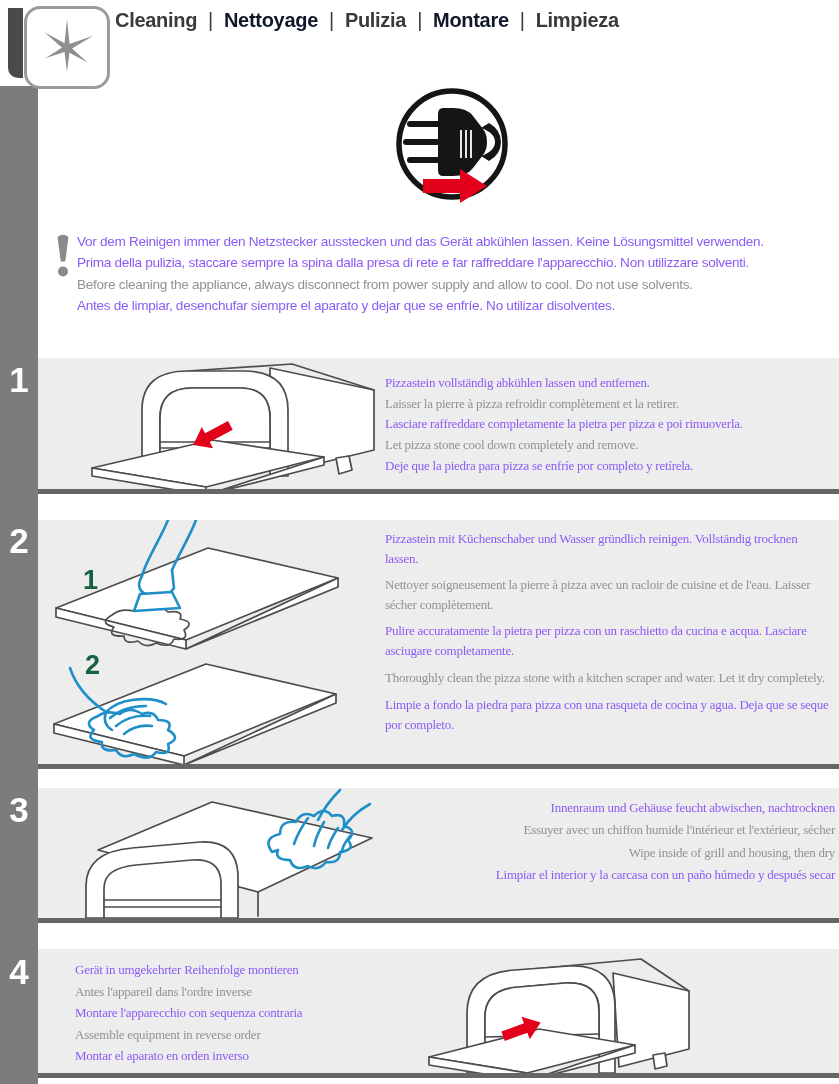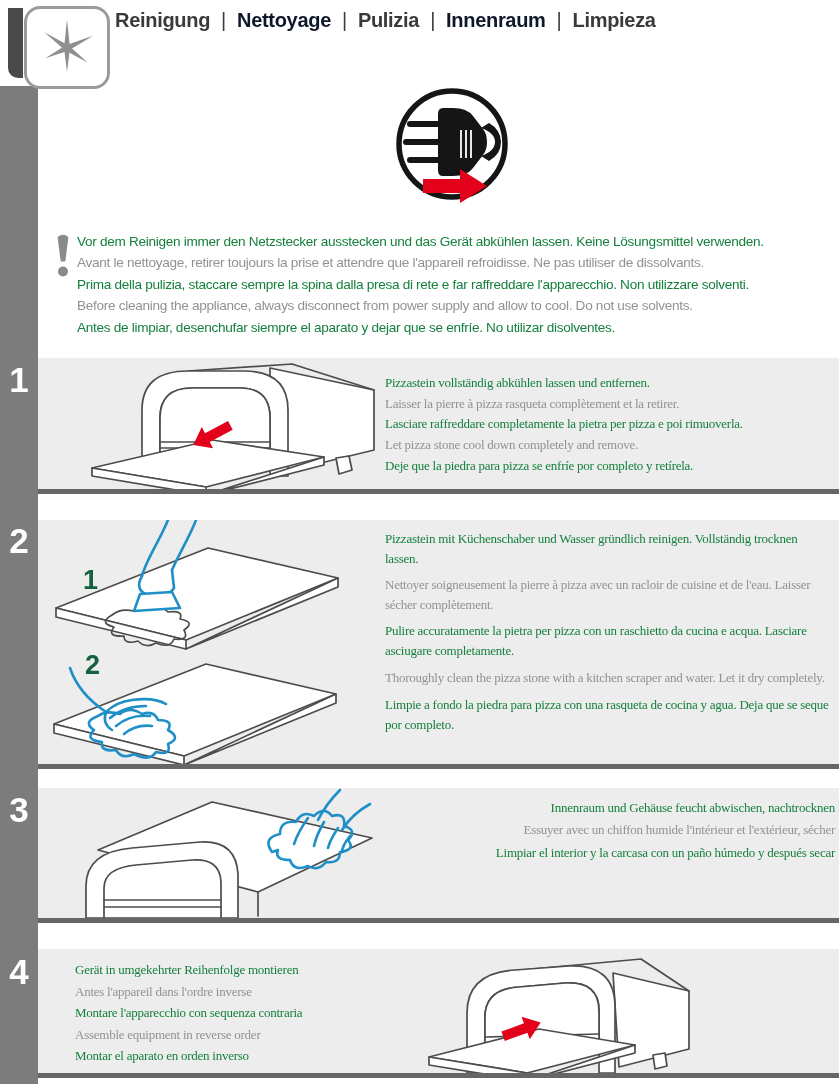--- a/index.html
+++ b/index.html
@@ -17,21 +17,21 @@
   
   .titles{position:absolute;left:115px;top:9px;font-size:20px;font-weight:bold;letter-spacing:-0.3px;white-space:nowrap;}
   .titles .sep{margin:0 11px;font-weight:500;color:#3c3c3c;}
   .t-dark{color:#3a3a3a}.t-gray{color:#0f172a}
   
   .plug-fig{position:absolute;left:393px;top:84px;width:118px;height:126px;}
   
   .warn-icon{position:absolute;left:53px;top:233px;}
   .warn-text{position:absolute;left:77px;top:231px;width:760px;font-size:13.6px;line-height:21.4px;letter-spacing:-0.3px;}
   .warn-text p{margin:0;white-space:nowrap;}
-  .dark{color:#15803d}.gray{color:#929292}
+  .dark{color:#8b5cf6}.gray{color:#929292}
   
   .band{position:absolute;left:38px;width:801px;background:#ededed;border-bottom:5px solid #666;overflow:hidden;}
   .b1{top:358px;height:131px}
   .b2{top:520px;height:244px}
   .b3{top:788px;height:130px}
   .b4{top:949px;height:124px}
   .fig{position:absolute;left:2px;top:0;}
   .fig4{position:absolute;left:385px;top:0;}
   .step-text{position:absolute;font-size:13px;letter-spacing:-0.25px;font-family:Liberation Serif, serif;}
   .tx1{left:347px;top:15px;width:450px;line-height:20.7px;}
@@ -64,21 +64,21 @@
     <svg width="60" height="64" viewBox="0 0 100 104">
       <g fill="#8f8f8f" transform="translate(50,52)">
         <polygon points="0,-48 5,0 0,40 -5,0"></polygon>
         <polygon points="0,-48 5,0 0,40 -5,0" transform="rotate(65)"></polygon>
         <polygon points="0,-42 5,0 0,46 -5,0" transform="rotate(125)"></polygon>
       </g>
     </svg>
   </div>
 
   <h1 class="titles" style="margin:0;">
-    <span class="t-dark">Reinigung</span><span class="sep">|</span><span class="t-gray">Nettoyage</span><span class="sep">|</span><span class="t-dark">Pulizia</span><span class="sep">|</span><span class="t-gray">Innenraum</span><span class="sep">|</span><span class="t-dark">Limpieza</span>
+    <span class="t-dark">Cleaning</span><span class="sep">|</span><span class="t-gray">Nettoyage</span><span class="sep">|</span><span class="t-dark">Pulizia</span><span class="sep">|</span><span class="t-gray">Montare</span><span class="sep">|</span><span class="t-dark">Limpieza</span>
   </h1>
 
   <div class="plug-fig">
     <svg width="118" height="126" viewBox="0 0 118 126">
       <circle cx="59" cy="60" r="53" fill="#fff" stroke="#151515" stroke-width="5.5"></circle>
       <line x1="17" y1="40" x2="50" y2="40" stroke="#151515" stroke-width="6" stroke-linecap="round"></line>
       <line x1="13" y1="58" x2="50" y2="58" stroke="#151515" stroke-width="6" stroke-linecap="round"></line>
       <line x1="17" y1="76" x2="50" y2="76" stroke="#151515" stroke-width="6" stroke-linecap="round"></line>
       <path d="M50 24 h10 q14 0 20 8 l10 13 q4 5 4 13 t-4 13 l-10 13 q-6 8 -20 8 h-10 q-5 0 -5 -6 v-56 q0 -6 5 -6 z" fill="#151515"></path>
       <path d="M88 44 q14 5 14 14 t-14 14 l8 5 q12 -7 12 -19 t-12 -19 z" fill="#151515"></path>
@@ -92,21 +92,20 @@
   </div>
 
   <div class="warn-icon">
     <svg width="20" height="46" viewBox="0 0 22 48">
       <path d="M5 3 q6 -5 12 0 l-3.5 27 h-5 z" fill="#8a8a8a"></path>
       <circle cx="11" cy="41" r="5.5" fill="#8a8a8a"></circle>
     </svg>
   </div>
   <div class="warn-text">
     <p class="dark">Vor dem Reinigen immer den Netzstecker ausstecken und das Gerät abkühlen lassen. Keine Lösungsmittel verwenden.</p>
-    <p class="gray">Avant le nettoyage, retirer toujours la prise et attendre que l'appareil refroidisse. Ne pas utiliser de dissolvants.</p>
     <p class="dark">Prima della pulizia, staccare sempre la spina dalla presa di rete e far raffreddare l'apparecchio. Non utilizzare solventi.</p>
     <p class="gray">Before cleaning the appliance, always disconnect from power supply and allow to cool. Do not use solvents.</p>
     <p class="dark">Antes de limpiar, desenchufar siempre el aparato y dejar que se enfríe. No utilizar disolventes.</p>
   </div>
 
   <section class="band b1">
     <svg class="fig" width="342" height="131" viewBox="0 0 342 131">
       <path class="art" d="M230 10 L334 32 L334 92 L248 113 L230 108 Z"></path>
       <path class="art-open" d="M148 13 L252 6 L334 32"></path>
       <path class="art" d="M296 100 l3 16 l13 -4 l-3 -14 z"></path>
@@ -118,21 +117,21 @@
       <circle class="art" cx="198" cy="98" r="6"></circle>
       <path class="art" d="M52 110 L172 82 L284 99 L166 129 Z"></path>
       <path class="art" d="M52 110 L52 118 L166 137 L166 129 Z"></path>
       <path class="art" d="M166 137 L284 107 L284 99 Z"></path>
       <g transform="translate(196,78) rotate(152)">
         <polygon points="0,7 26,7 26,0 42,12 26,24 26,17 0,17" fill="#e2001a"></polygon>
       </g>
     </svg>
     <div class="step-text tx1">
       <p class="dark">Pizzastein vollständig abkühlen lassen und entfernen.</p>
-      <p class="gray">Laisser la pierre à pizza rasqueta complètement et la retirer.</p>
+      <p class="gray">Laisser la pierre à pizza refroidir complètement et la retirer.</p>
       <p class="dark">Lasciare raffreddare completamente la pietra per pizza e poi rimuoverla.</p>
       <p class="gray">Let pizza stone cool down completely and remove.</p>
       <p class="dark">Deje que la piedra para pizza se enfríe por completo y retírela.</p>
     </div>
   </section>
 
   <section class="band b2">
     <svg class="fig" width="342" height="244" viewBox="0 0 342 244">
 
       <path class="art" d="M16 88 L168 28 L298 58 L146 120 Z"></path>
@@ -183,20 +182,21 @@
       <path class="blue" d="M268 30 q-10 14 -14 26"></path>
       <path class="blue" d="M284 34 q-8 14 -10 24"></path>
       <path class="blue" d="M298 40 q-8 12 -10 20"></path>
       <path class="blue" d="M310 48 q-8 10 -8 16"></path>
       <path class="blue" d="M300 2 q-14 14 -22 30"></path>
       <path class="blue" d="M330 16 q-18 10 -28 26"></path>
     </svg>
     <div class="step-text tx3">
       <p class="dark">Innenraum und Gehäuse feucht abwischen, nachtrocknen</p>
       <p class="gray">Essuyer avec un chiffon humide l'intérieur et l'extérieur, sécher</p>
+      <p class="gray">Wipe inside of grill and housing, then dry</p>
       <p class="dark">Limpiar el interior y la carcasa con un paño húmedo y después secar</p>
     </div>
   </section>
 
   <section class="band b4">
     <div class="step-text tx4">
       <p class="dark">Gerät in umgekehrter Reihenfolge montieren</p>
       <p class="gray">Antes l'appareil dans l'ordre inverse</p>
       <p class="dark">Montare l'apparecchio con sequenza contraria</p>
       <p class="gray">Assemble equipment in reverse order</p>

